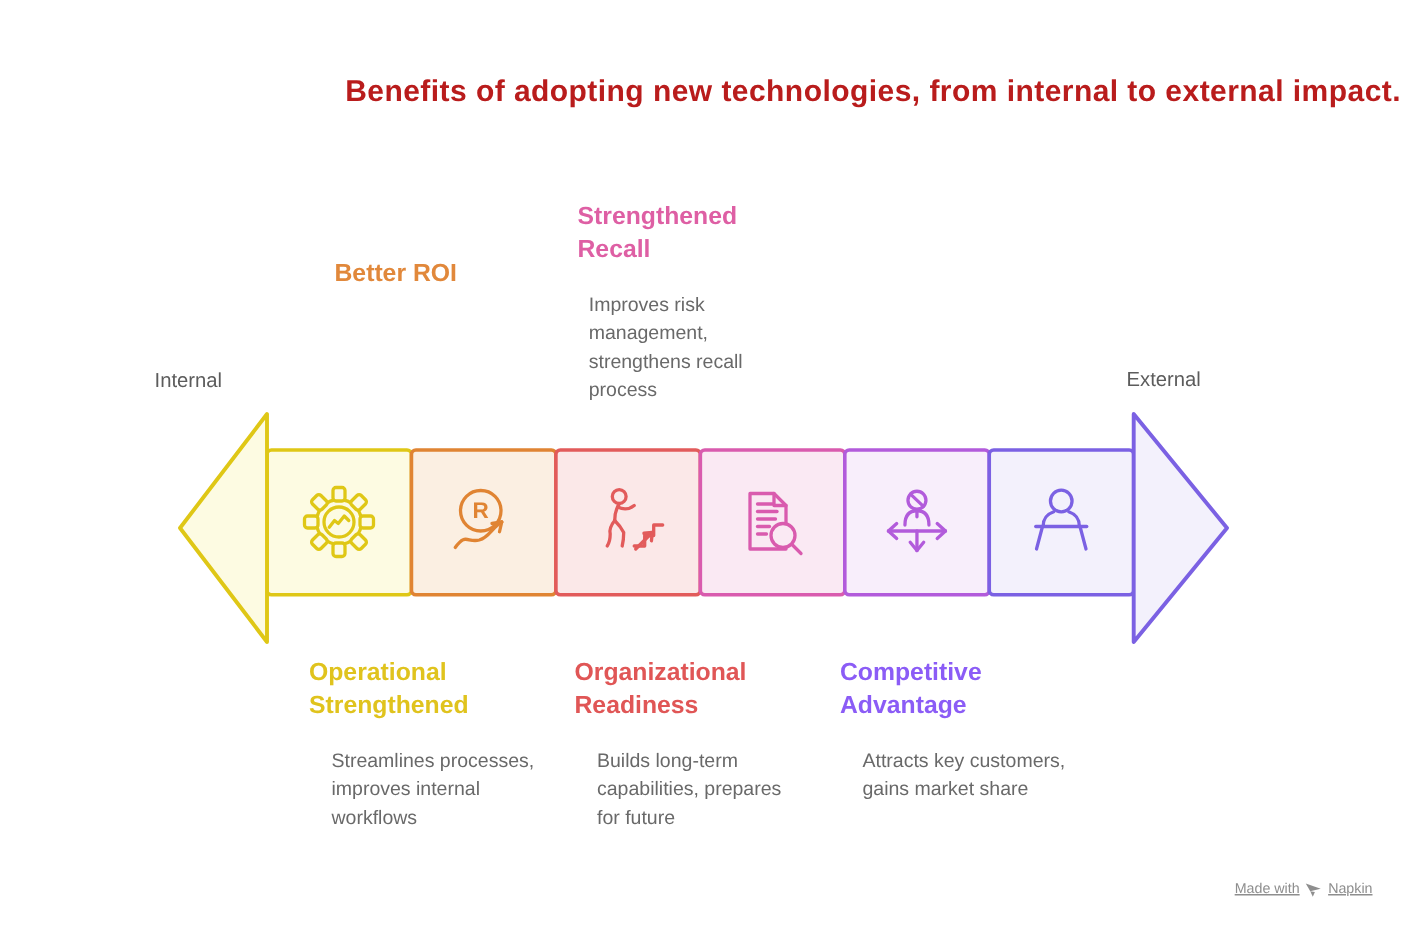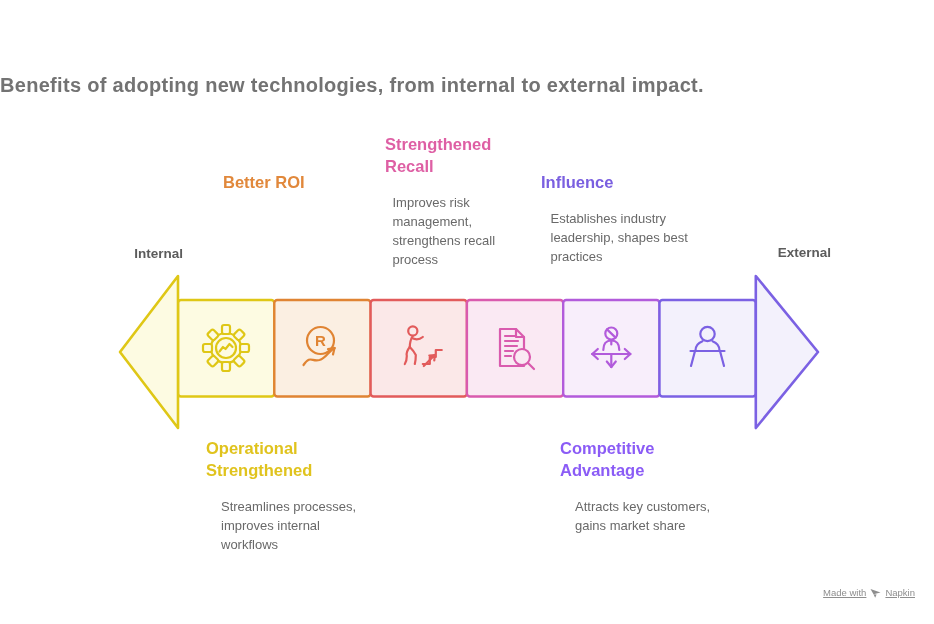--- a/index.html
+++ b/index.html
@@ -1,29 +1,29 @@
 <!DOCTYPE html>
 <html><head>
 <meta charset="utf-8">
 <style>
   html,body { margin:0; padding:0; background:#ffffff; }
   .canvas {
     position:relative; width:934px; height:624px; background:#ffffff;
     font-family:"Liberation Sans", sans-serif; overflow:hidden;
   }
   .title {
-    position:absolute; top:50px; left:0; width:100%; text-align:left;
-    font-size:20px; font-weight:700; color:#737373; letter-spacing:0.3px;margin-top:24px;
+    position:absolute; top:50px; left:0; width:100%; text-align:right;
+    font-size:20px; font-weight:700; color:#b91c1c; letter-spacing:0.3px;
   }
   .benefit { position:absolute; text-align:left; }
   .benefit h3 { margin:0 0 16px 0; font-size:16.5px; font-weight:700; line-height:22px; }
   .benefit p  { margin:4px auto; font-size:13px; line-height:19px; color:#696969; font-weight:400; }
   .axis-label {
-    position:absolute; width:80px; text-align:right;
-    font-size:13.5px; color:#5C5C5C; font-weight:700;
+    position:absolute; width:80px; text-align:left;
+    font-size:13.5px; color:#5C5C5C; font-weight:400;
   }
   .arrow-svg { position:absolute; left:108px; top:270px; }
   .icon { fill:none; stroke-width:2.2; stroke-linecap:round; stroke-linejoin:round; }
   .footer {
     position:absolute; right:19px; top:587px; display:flex; align-items:center; gap:4px;
     font-size:9.5px; color:#8E8E8E;text-decoration:underline;
   }
   .footer .brand { font-weight:500; }
 </style>
 </head>
@@ -32,24 +32,20 @@
 <div class="canvas">
 
   <div class="title">Benefits of adopting new technologies, from internal to external impact.</div>
 
   <div class="benefit" style="left:223px; top:171px; width:170px;">
     <h3 style="color: rgb(225, 136, 59);">Better ROI</h3>
   </div>
   <div class="benefit" style="left:385px; top:133px; width:150px;">
     <h3 style="color: rgb(222, 95, 164);">Strengthened Recall</h3>
     <p style="max-width:135px;">Improves risk management, strengthens recall process</p>
-  </div>
-  <div class="benefit" style="left:541px; top:171px; width:164px;">
-    <h3 style="color: rgb(122, 95, 224);">Influence</h3>
-    <p style="max-width:145px;">Establishes industry leadership, shapes best practices</p>
   </div>
 
   <div class="axis-label" style="left:103px; top:246px;">Internal</div>
   <div class="axis-label" style="left:751px; top:245px;">External</div>
 
   <svg class="arrow-svg" width="720" height="165" viewBox="0 0 720 165">
 
     <rect x="70" y="30" width="96.3" height="96.5" rx="3" stroke-width="2.4" style="stroke: rgb(223, 199, 22); fill: rgb(253, 251, 226);"></rect>
     <rect x="166.3" y="30" width="96.3" height="96.5" rx="3" stroke-width="2.4" style="stroke: rgb(224, 132, 51); fill: rgb(251, 239, 226);"></rect>
     <rect x="262.6" y="30" width="96.3" height="96.5" rx="3" stroke-width="2.4" style="stroke: rgb(226, 91, 91); fill: rgb(251, 232, 232);"></rect>
@@ -128,20 +124,24 @@
       <path d="M-17,3 H17"></path>
       <path d="M-12.5,3 L-16.5,18"></path>
       <path d="M12.5,3 L16.5,18"></path>
     </g>
   </svg>
 
   <div class="benefit" style="left:206px; top:437px; width:170px;">
     <h3 style="color: rgb(224, 195, 29);">Operational Strengthened</h3>
     <p style="max-width:140px;">Streamlines processes, improves internal workflows</p>
   </div>
+  <div class="benefit" style="left:383px; top:437px; width:170px;">
+    <h3 style="color: rgb(224, 86, 86);">Organizational Readiness</h3>
+    <p style="max-width:140px;">Builds long-term capabilities, prepares for future</p>
+  </div>
   <div class="benefit" style="left:560px; top:437px; width:170px;">
     <h3 style="color: #8b5cf6;">Competitive Advantage</h3>
     <p style="max-width:140px;">Attracts key customers, gains market share</p>
   </div>
 
   <div class="footer">
     <span>Made with</span>
     <svg width="11" height="11" viewBox="0 0 11 11">
       <path d="M0.5,2 L10.5,5.5 L3.5,7.2 Z" fill="#8E8E8E"></path>
       <path d="M3.5,7.2 L5.2,10.8 L6.6,7.6 Z" fill="#8E8E8E"></path>

